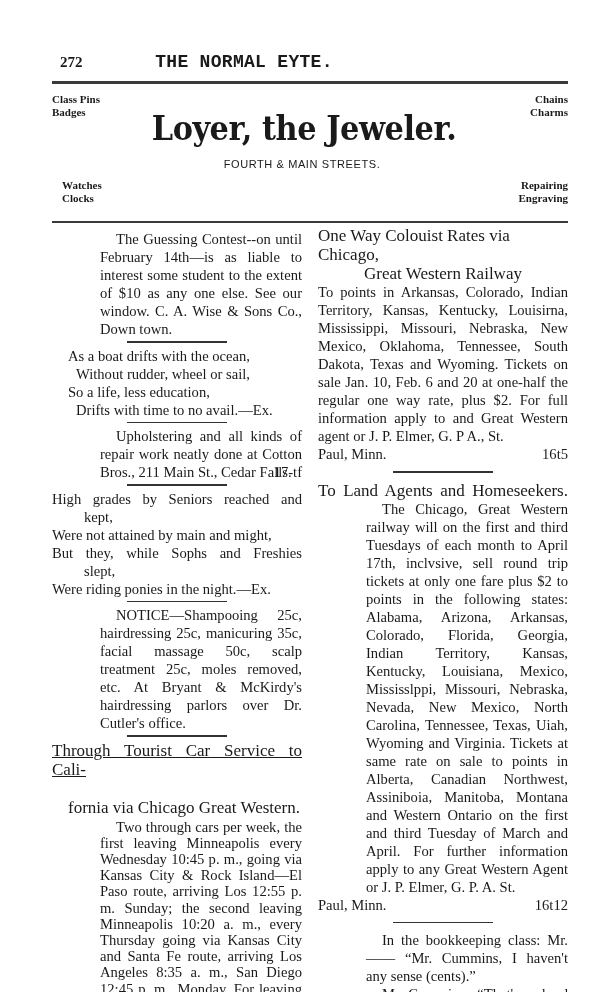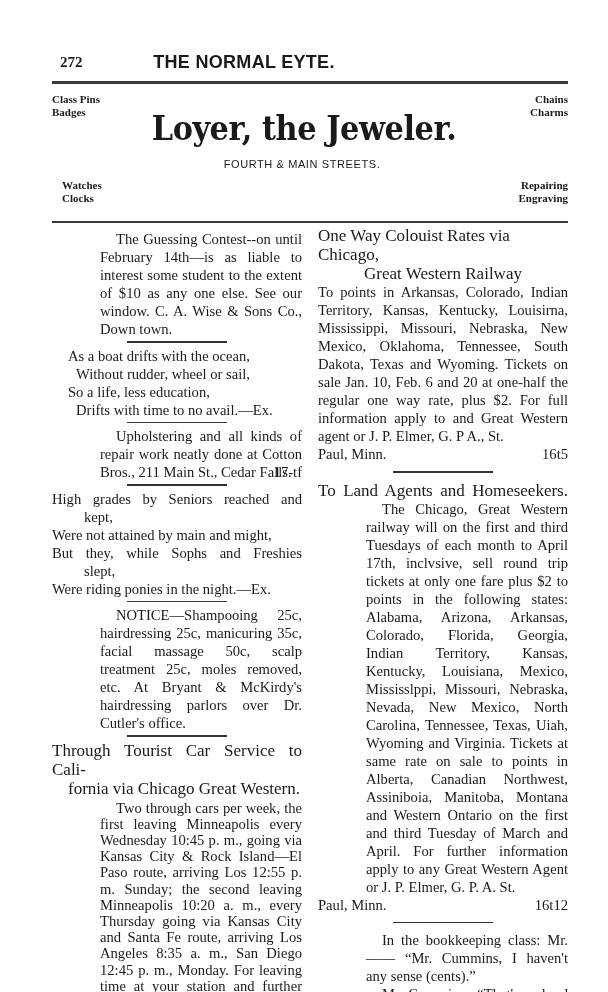--- a/index.html
+++ b/index.html
@@ -1,20 +1,20 @@
 <!DOCTYPE html>
 <html><head>
 <meta charset="utf-8">
 <style>
   html, body { margin:0; padding:0; background:#ffffff; }
   body { width:608px; height:992px; position:relative; overflow:hidden; color:#1a1a1a;
          font-family:"DejaVu Serif","Liberation Serif",serif; }
   .abs { position:absolute; }
   .pagenum { left:60px; top:54px; font-family:"Liberation Serif",serif; font-weight:bold; font-size:15px; }
-  .runhead { left:0; width:488px; top:52px; text-align:center; font-family:Liberation Sans, sans-serif; font-weight:bold; font-size:18px; letter-spacing:0.3px; }
+  .runhead { left:0; width:488px; top:52px; text-align:center; font-family:Liberation Mono, monospace; font-weight:bold; font-size:18px; letter-spacing:0.3px; }
   .toprule { left:52px; width:516px; top:81px; height:3px; background:#3a3a3a; }
   .ad-small { font-family:"Liberation Serif",serif; font-weight:bold; font-size:11px; line-height:12.5px; }
   .ad-tl { left:52px; top:93px; }
   .ad-tr { right:40px; top:93px; text-align:right; }
   .ad-bl { left:52px; top:179px;margin-left:10px; }
   .ad-br { right:40px; top:179px; text-align:right; }
   .ad-title { left:0; width:608px; top:109px; text-align:center; font-family:"DejaVu Serif",serif; font-weight:bold; font-size:33px; letter-spacing:-0.5px; transform:scaleX(0.92); }
   .ad-sub { left:0; width:604px; top:158px; text-align:center; font-family:"Liberation Sans",sans-serif; font-size:11px; letter-spacing:0.6px; }
   .midrule { left:52px; width:516px; top:221px; height:2px; background:#3a3a3a; }
   .col { position:absolute; top:230px; font-family:"Liberation Serif",serif; font-size:14.6px; line-height:18px; }
@@ -82,22 +82,22 @@
     <div class="poem-line" style="text-align:justify;text-align-last:justify;">But they, while Sophs and Freshies</div>
     <div class="poem-line in2">slept,</div>
     <div class="poem-line">Were riding ponies in the night.—Ex.</div>
   </div>
   <div class="sep"></div>
 
   <p class="indent">NOTICE—Shampooing 25c, hairdressing 25c, manicuring 35c, facial massage 50c, scalp treatment 25c, moles removed, etc. At Bryant &amp; McKirdy's hairdressing parlors over Dr. Cutler's office.</p>
   <div class="sep"></div>
 
   <div class="heading">
-    <div style="text-align:justify;text-align-last:justify;">Through Tourist Car Service to Cali-</div>
-    <div style="padding-left:16px;">fornia via Chicago Great Western.</div>
+    <div style="text-align:justify;text-align-last:justify;text-decoration:underline;">Through Tourist Car Service to Cali-</div>
+    <div style="padding-left:16px;margin-top:19px;">fornia via Chicago Great Western.</div>
   </div>
   <p class="indent" style="margin-top:2px;line-height:16.2px;">Two through cars per week, the first leaving Minneapolis every Wednesday 10:45 p. m., going via Kansas City &amp; Rock Island—El Paso route, arriving Los 12:55 p. m. Sunday; the second leaving Minneapolis 10:20 a. m., every Thursday going via Kansas City and Santa Fe route, arriving Los Angeles 8:35 a. m., San Diego 12:45 p. m., Monday. For leaving time at your station and further information apply to any Great Western agent or J. P. Elmer, G. P. A., St.</p>
   <div class="endrow" style="line-height:16.2px;">
     <span>Paul, Minn.</span>
     <span>17t8</span>
   </div>
 </div>
 
 <div class="col col-right" style="top:226px;">
   <div class="heading">

